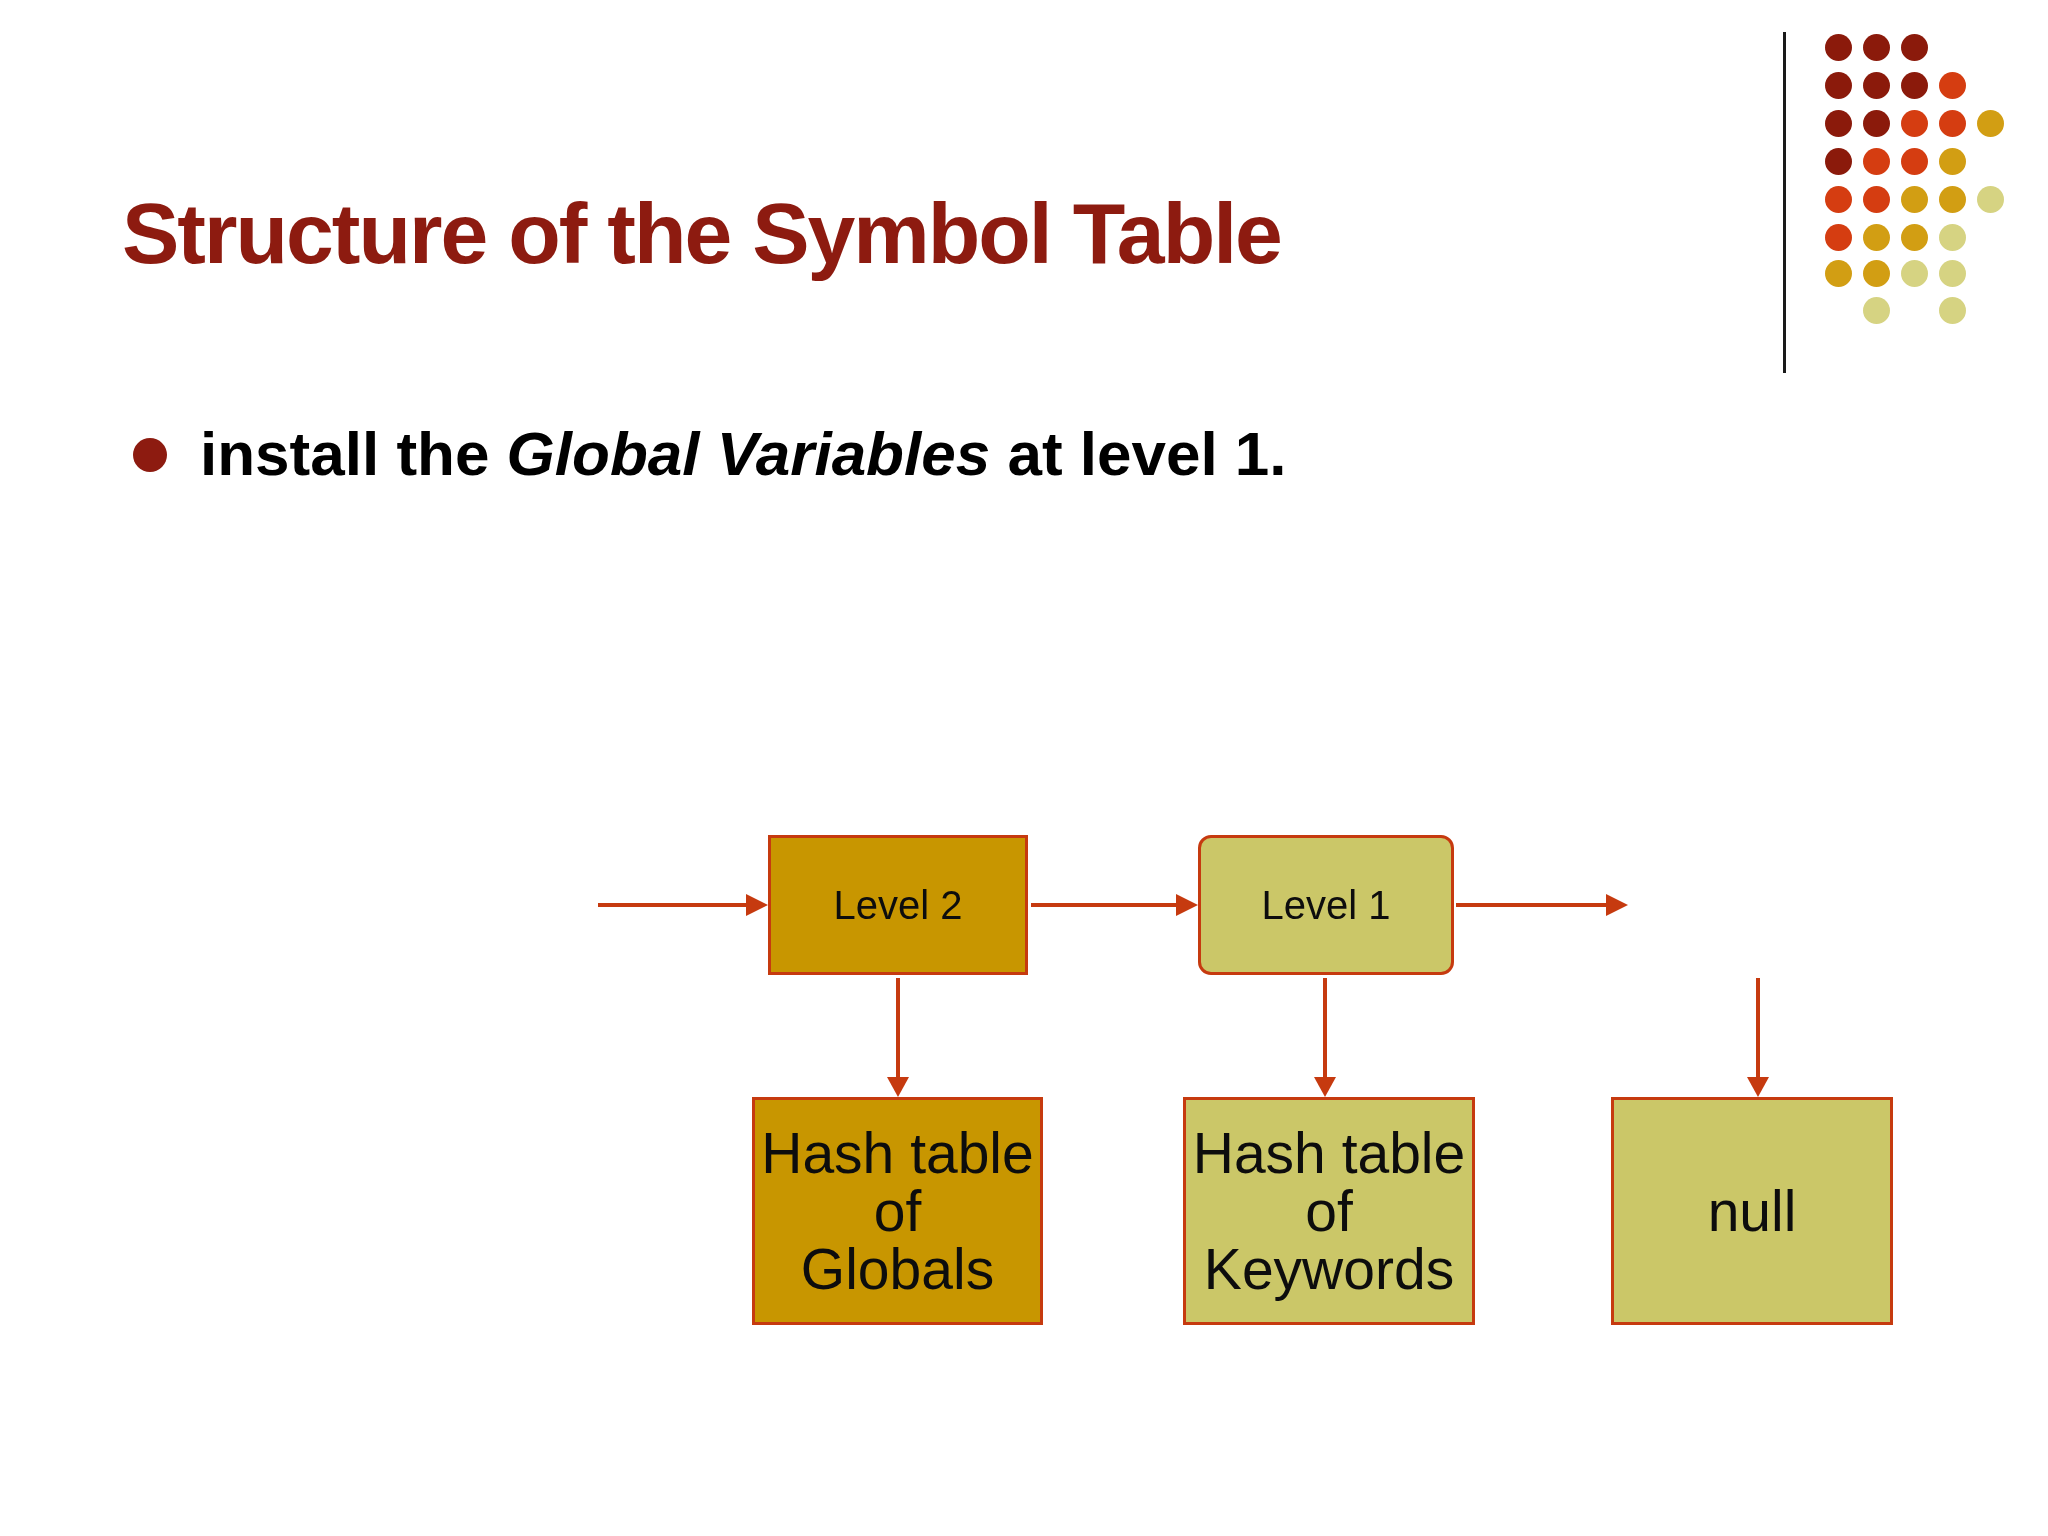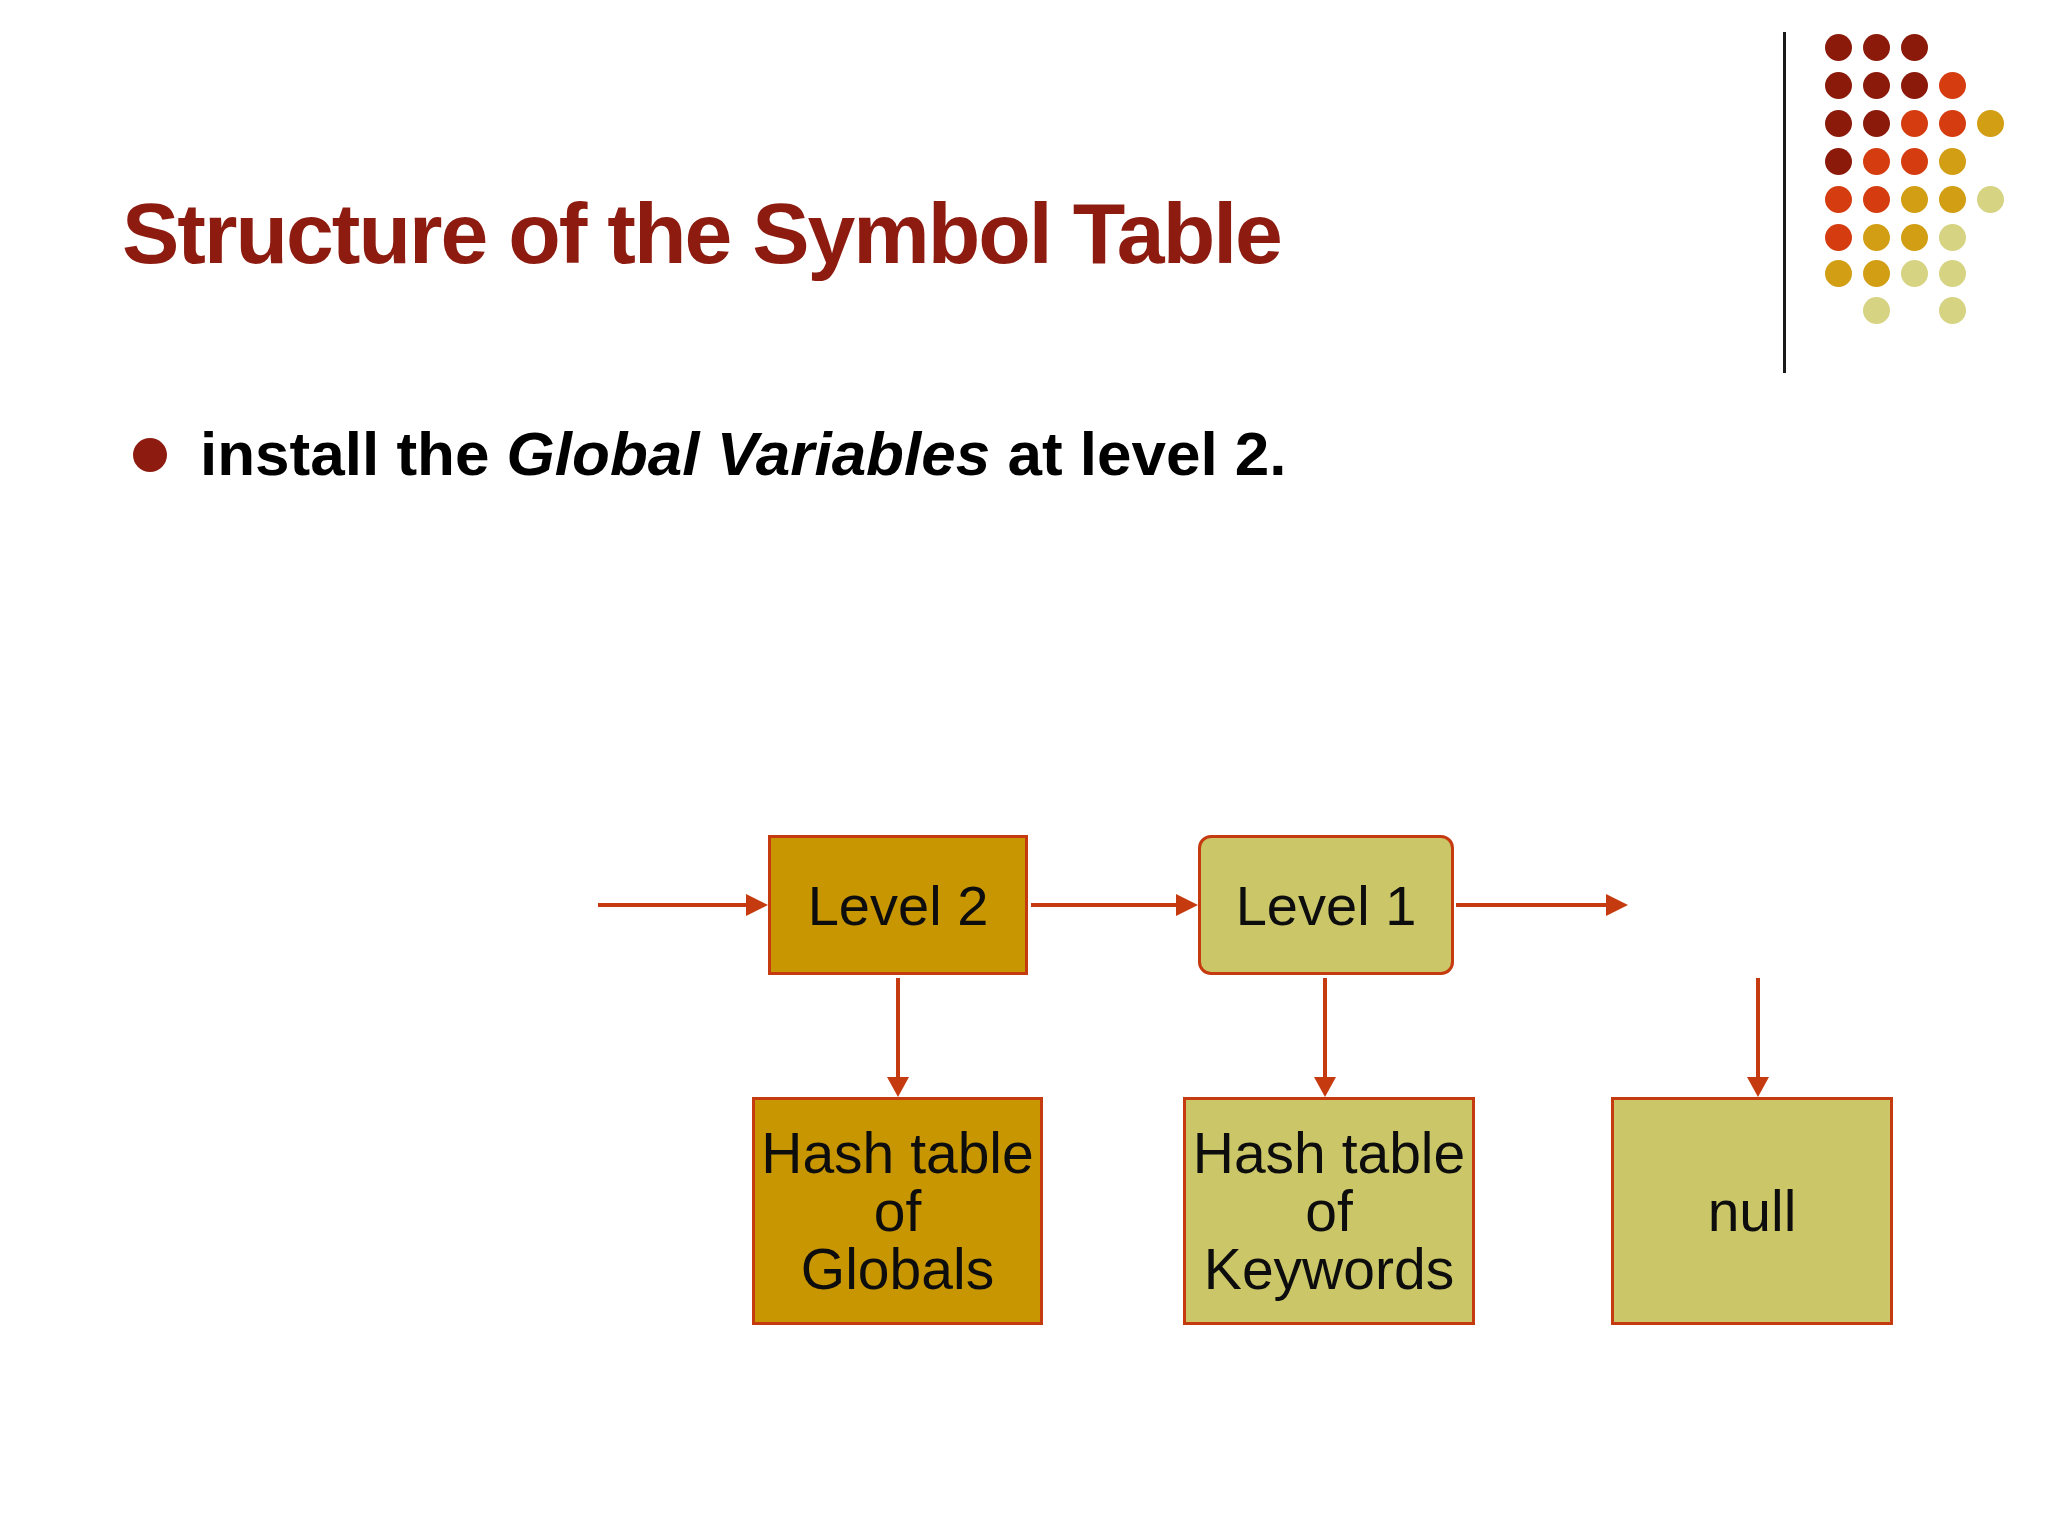--- a/index.html
+++ b/index.html
@@ -35,21 +35,21 @@
   .line-2 em{font-style:italic;}
 
   
   .node{
     position:absolute;border:3px solid var(--c-box-border,#c63a0f);
     display:flex;align-items:center;justify-content:center;flex-direction:column;
     color:#0d0d0d;text-align:center;
   }
   .node-gold{background:var(--c-gold-fill,#c89600);}
   .node-pale{background:var(--c-pale-fill,#cbc768);}
-  .node-level{font-size:56px;}
+  .node-level{font-size:40px;}
   .node-multi{font-size:57px;line-height:58px;}
   #node-level2{left:768px;top:835px;width:260px;height:140px;}
   #node-level1{left:1198px;top:835px;width:256px;height:140px;border-radius:13px;}
   #node-level0{left:1628px;top:835px;width:260px;height:140px;}
   #node-hash-globals{left:752px;top:1097px;width:291px;height:228px;}
   #node-hash-keywords{left:1183px;top:1097px;width:292px;height:228px;}
   #node-null{left:1611px;top:1097px;width:282px;height:228px;}
 
   
   .arrow-h{position:absolute;height:4px;}
@@ -105,21 +105,21 @@
       <div class="dot" style="left: 1863px; top: 260px; background: rgb(210, 158, 19);"></div>
       <div class="dot" style="left: 1901px; top: 260px; background: rgb(214, 211, 130);"></div>
       <div class="dot" style="left: 1939px; top: 260px; background: rgb(214, 211, 130);"></div>
       <div class="dot" style="left: 1863px; top: 297px; background: rgb(214, 211, 130);"></div>
       <div class="dot" style="left: 1939px; top: 297px; background: rgb(214, 211, 130);"></div>
     </div>
 
   <div>
     <span class="bullet-marker"></span>
     <div class="bullet-text">
-      <div class="line-2"><span>install the </span><em>Global Variables</em><span> at level 2.</span></div>
+      <div class="line-2"><span>install the </span><em>Global Variables</em><span> at level 1.</span></div>
     </div>
   </div>
 
   <div id="node-level2" class="node node-gold node-level">
     <span>Level 2</span>
   </div>
   <div id="node-level1" class="node node-pale node-level">
     <span>Level 1</span>
   </div>
 

